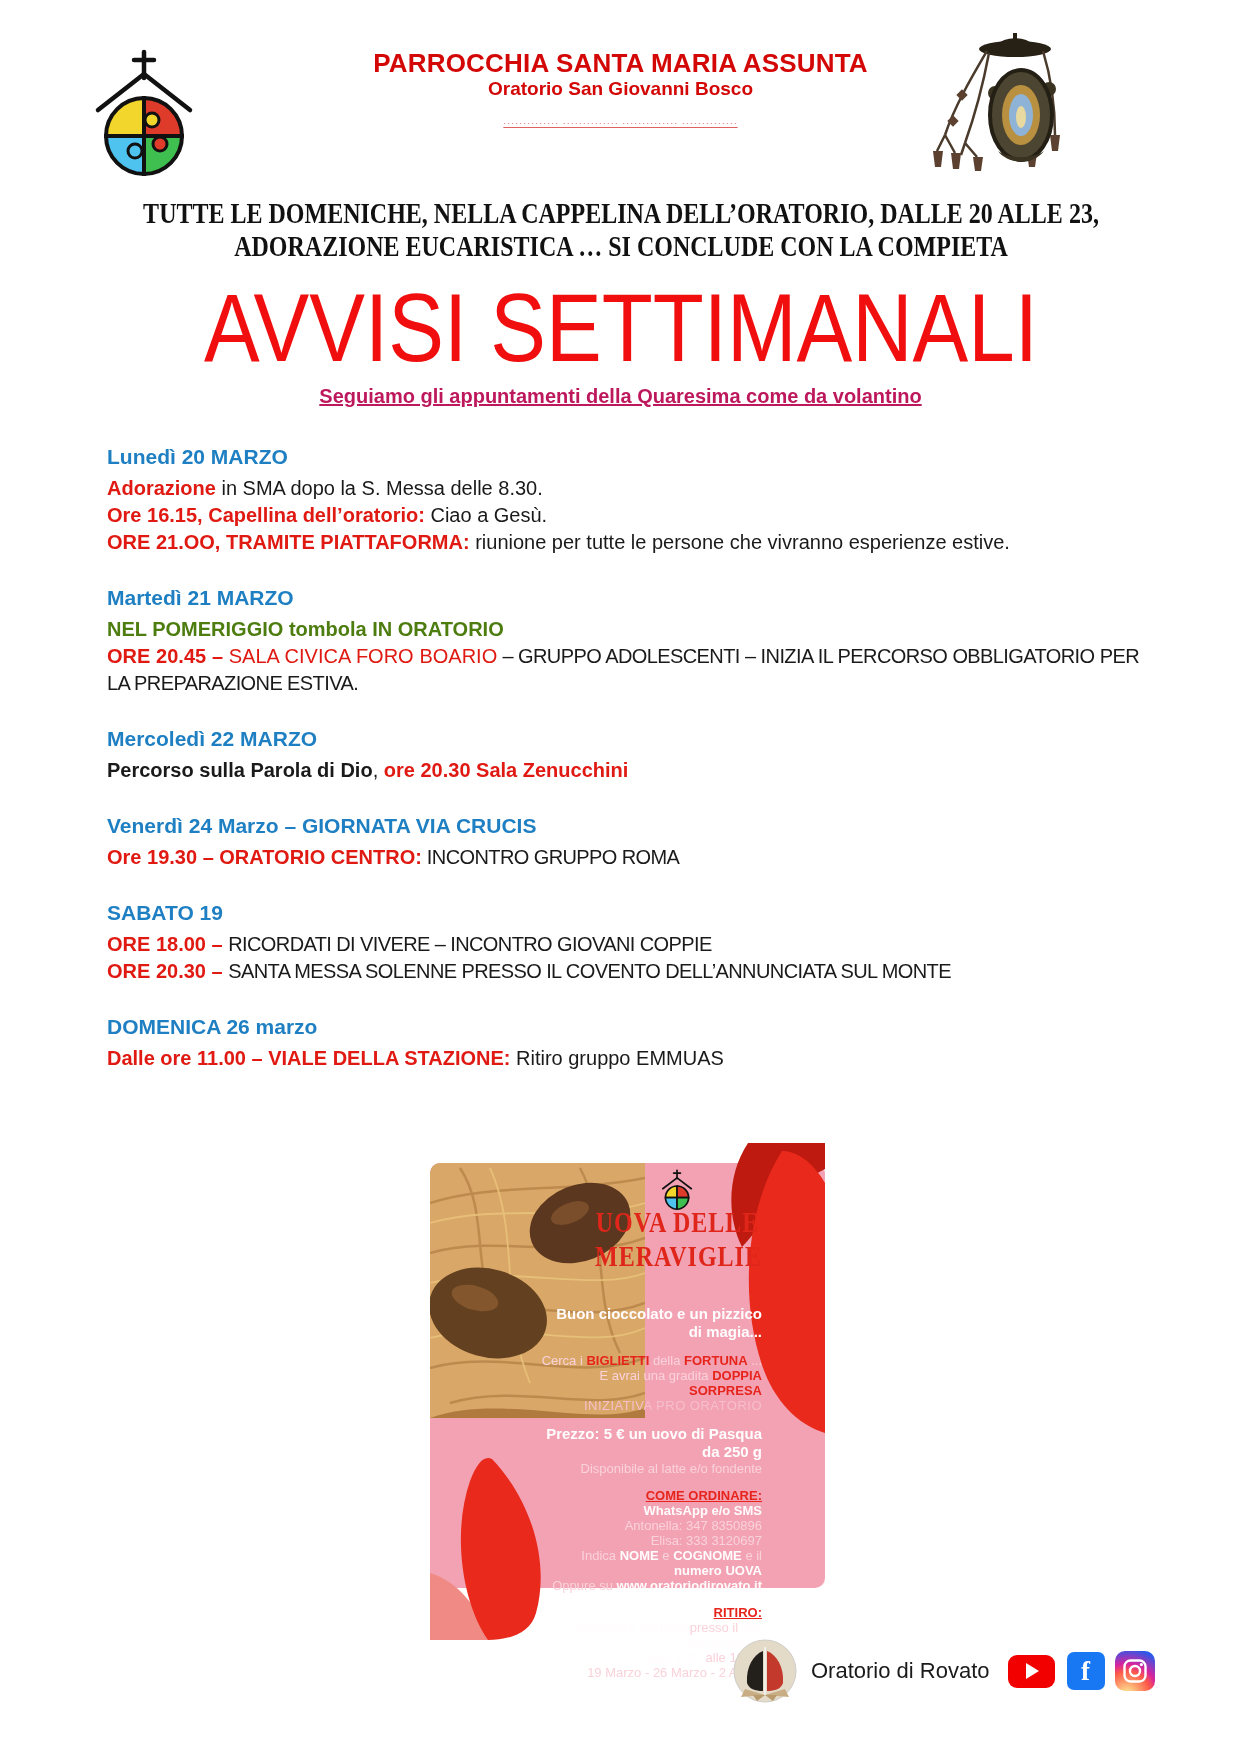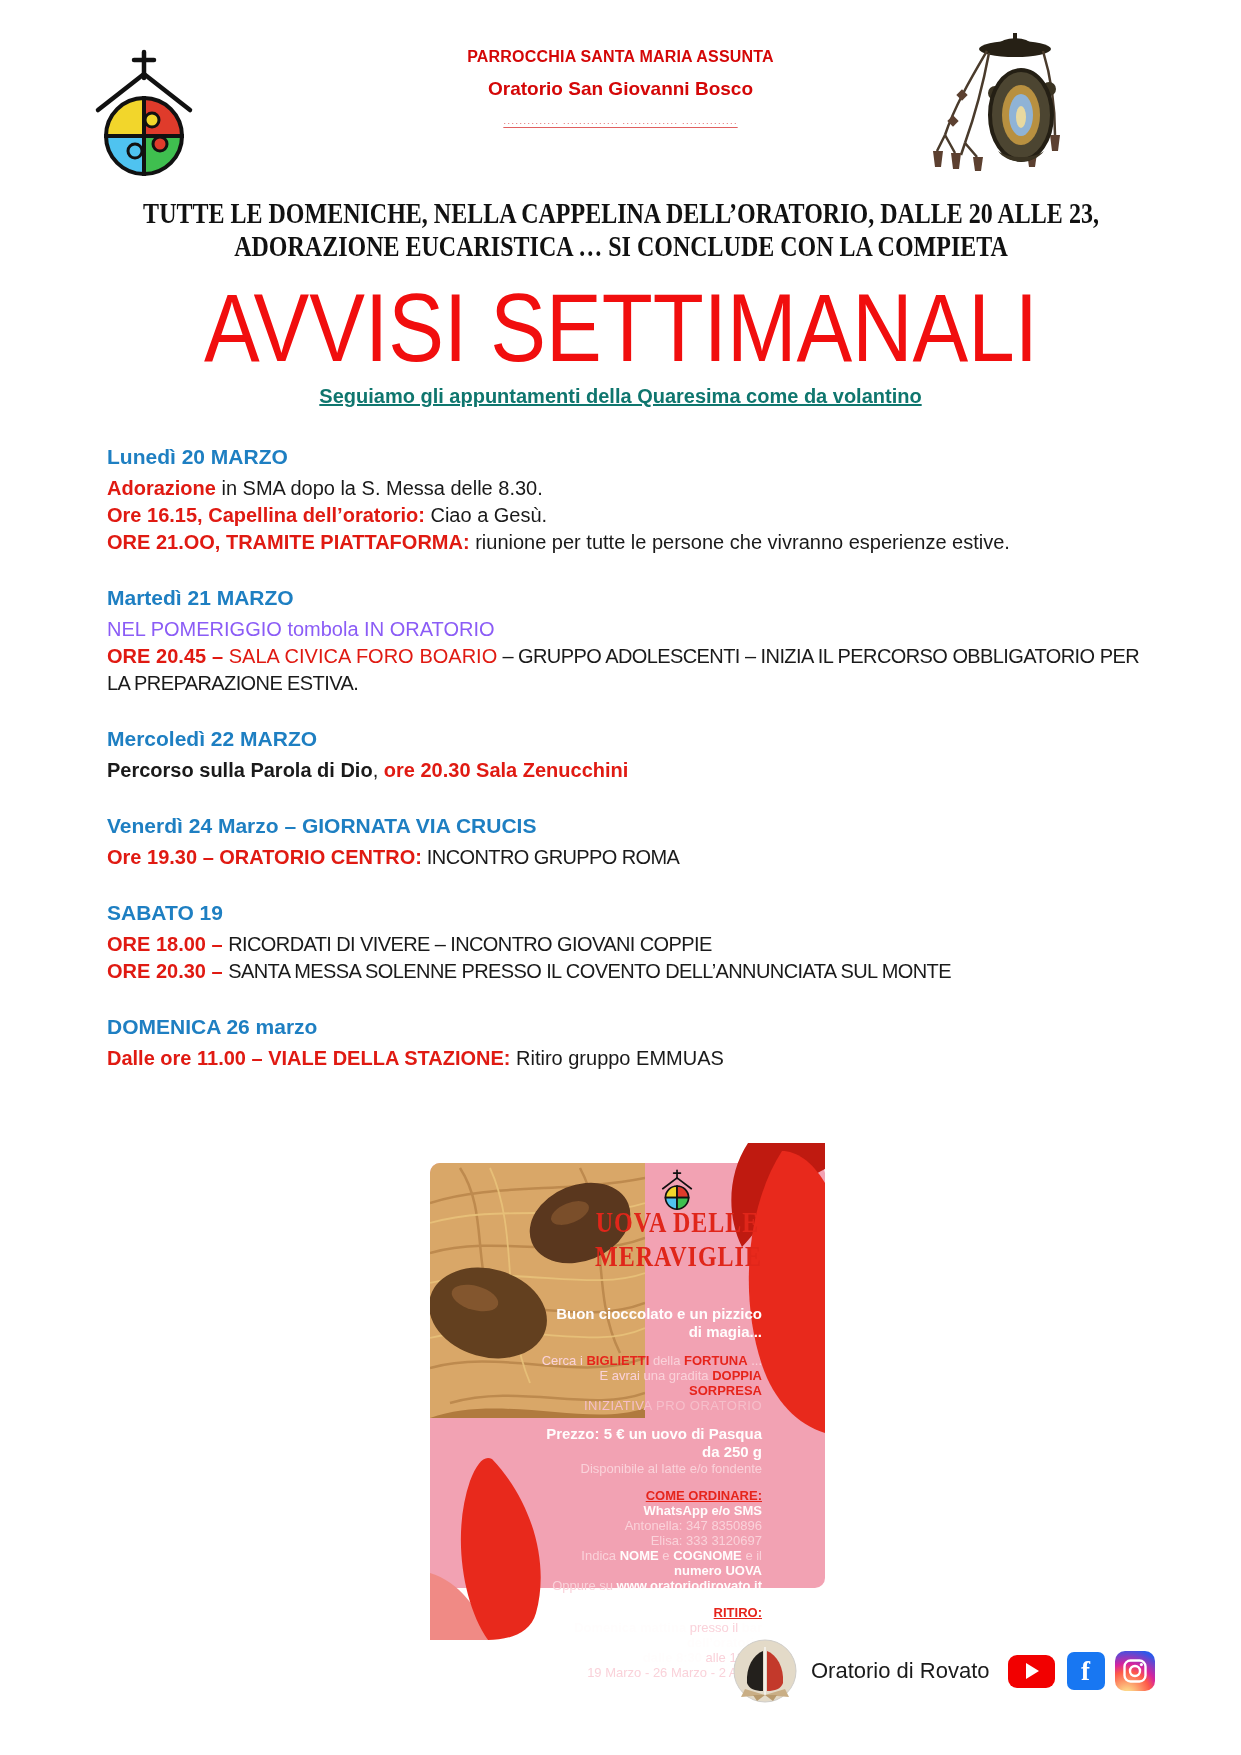--- a/index.html
+++ b/index.html
@@ -1,49 +1,49 @@
 <!DOCTYPE html>
 <html lang="it"><head>
 <meta charset="utf-8">
 <title>Avvisi Settimanali</title>
 <style>
   html,body{margin:0;padding:0;background:#ffffff;}
   .page{position:relative;width:1241px;height:1755px;background:#fff;margin:0 auto;
         font-family:"Liberation Sans",sans-serif;overflow:hidden;}
   
   .hdr-title{position:absolute;left:0;right:0;top:48px;text-align:center;
-             color:#d40707;font-size:16px;font-weight:bold;letter-spacing:.2px;}
+             color:#d40707;font-size:26px;font-weight:bold;letter-spacing:.2px;}
   .hdr-sub{position:absolute;left:0;right:0;top:78px;text-align:center;
            color:#d40707;font-size:19px;font-weight:bold;}
   .hdr-links{position:absolute;left:0;right:0;top:118px;text-align:center;
              color:#e06060;font-size:9px;letter-spacing:1px;text-decoration:underline;}
   
   .banner{position:absolute;left:50%;white-space:nowrap;font-family:"Liberation Serif",serif;
           font-weight:600;font-size:30px;color:#111;transform:translateX(-50%) scaleX(.8);}
   .banner.l1{top:196px;}
   .banner.l2{top:229px;}
   .main-title{position:absolute;left:50%;top:280px;white-space:nowrap;color:#f10e0e;
               font-size:96px;font-weight:400;line-height:1;transform:translateX(-50%) scaleX(.87);}
-  .lead{position:absolute;left:0;right:0;top:385px;text-align:center;color:#0f766e;
+  .lead{position:absolute;left:0;right:0;top:385px;text-align:center;color:#be185d;
         font-size:20px;font-weight:bold;text-decoration:underline;cursor:pointer;}
   
   .sections{position:absolute;left:107px;top:445px;width:1032px;}
   .sec{margin:0 0 30px 0;}
   .sec-martedi{margin-top:4px;}
   .sec-venerdi{margin-top:29px;}
   .sec-domenica{margin-top:24px;}
   .day{margin:0 0 6px 0;font-size:21px;line-height:24px;font-weight:bold;color:#1e7fc2;}
   .line{margin:0;font-size:20px;line-height:27px;color:#1a1a1a;}
   .line.just{text-align:justify;}
   .line.ctr{text-align:left;}
   .sg-rb{color:#e01a12;font-weight:bold;}
   .sg-rr{color:#e01a12;}
   .sg-bk{color:#1a1a1a;}
   .sg-bb{color:#1a1a1a;font-weight:bold;}
-  .sg-gn{color:#8b5cf6;font-weight:normal;}
+  .sg-gn{color:#4d7c0f;font-weight:bold;}
   .sg-bc{color:#1a1a1a;letter-spacing:-.6px;}
   
   .poster{position:absolute;left:430px;top:1143px;width:346px;height:497px;}
   .poster svg{position:absolute;left:0;top:0;}
   .p-title{position:absolute;left:165px;width:165px;text-align:center;color:#e0261a;
            font-family:"Liberation Serif",serif;font-weight:bold;font-size:24px;
            letter-spacing:1px;transform:scaleY(1.25);}
   .p-title.t1{top:66px;}
   .p-title.t2{top:100px;}
   .poster-text{position:absolute;left:110px;right:14px;top:162px;text-align:right;}

